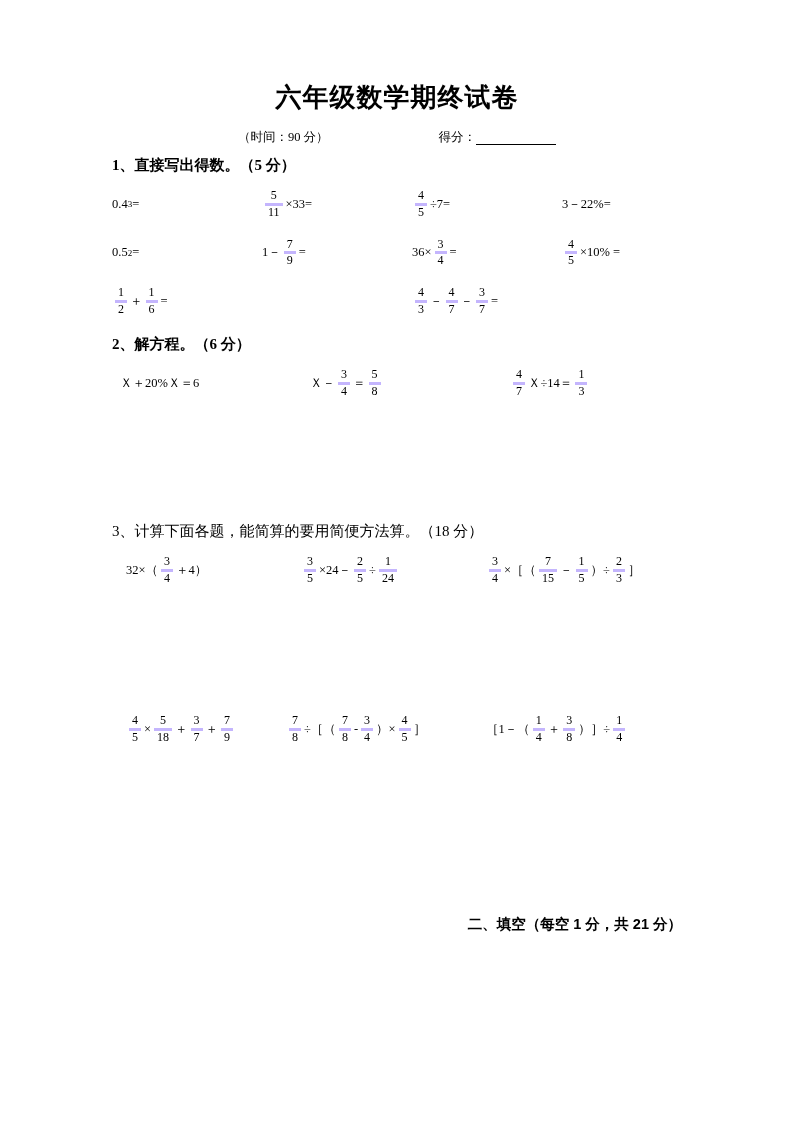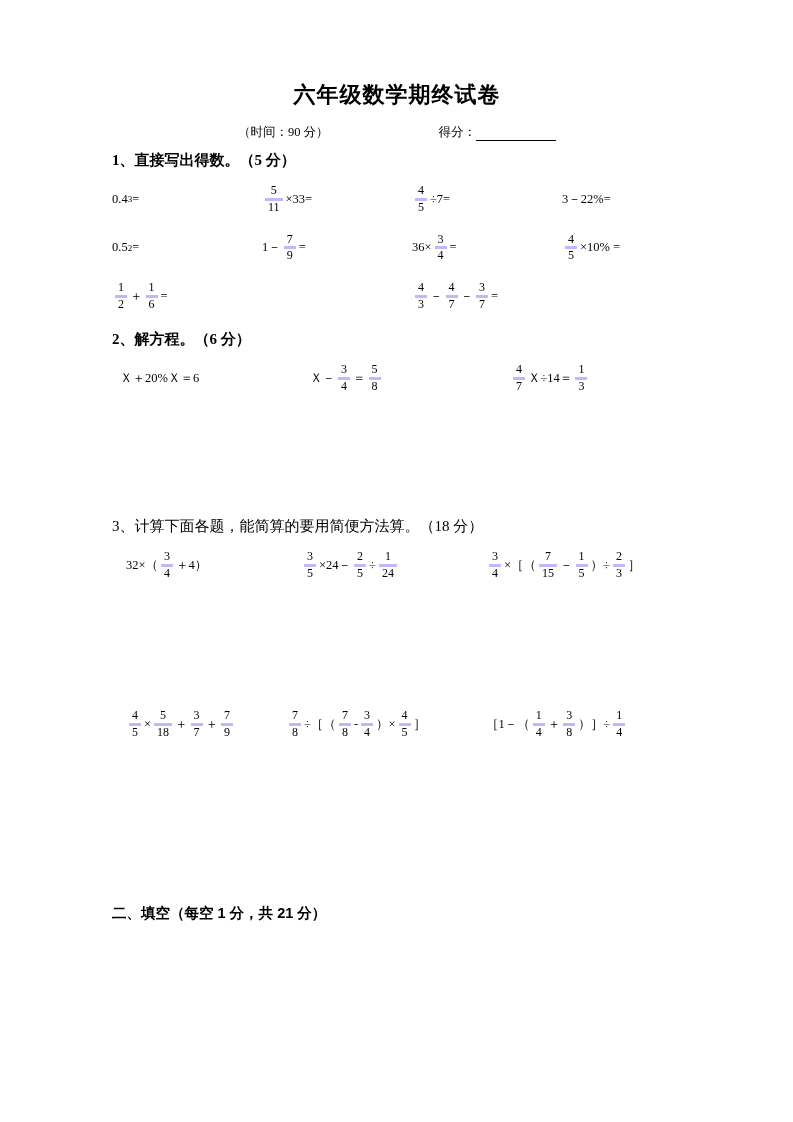--- a/index.html
+++ b/index.html
@@ -20,30 +20,30 @@
     overflow: hidden;
   }
   .content {
     position: absolute;
     left: 112px;
     top: 80px;
     width: 570px;
   }
   .title {
     text-align: center;
-    font-size: 22px;
+    font-size: 26px;
     font-weight: bold;
     letter-spacing: 1px;
     margin: 0 0 14px 0;
     font-family: "Liberation Serif", "DejaVu Serif", serif;
   }
   .subline {
     display: flex;
     justify-content: center;
-    align-items: flex-end;
+    align-items: center;
     font-size: 12.5px;
     margin-bottom: 4px;
   }
   .subline .time {
     margin-right: 110px;
   }
   .score-blank {
     display: inline-block;
     width: 80px;
     border-bottom: 1px solid #000;
@@ -95,21 +95,22 @@
     font-size: 9px;
     vertical-align: super;
   }
   .spacer-lg { height: 96px; }
   .big-gap { height: 110px; }
   .wide-gap { height: 130px; }
   .sec2 {
     font-size: 14.5px;
     font-weight: bold;
     font-family: "Liberation Sans", sans-serif;
-    margin-top: 16px;
+    margin-top: 22px;
+    text-align: right;
   }
   .ind1 { padding-left: 8px; }
   .ind2 { padding-left: 14px; }
 </style>
 </head>
 <body>
 
 <div class="page">
   <div class="content">
 

